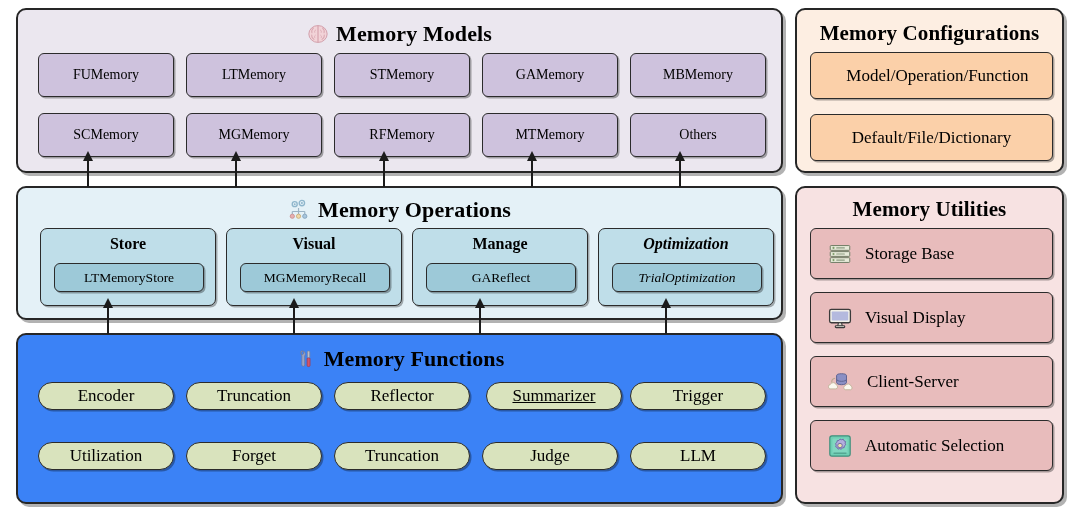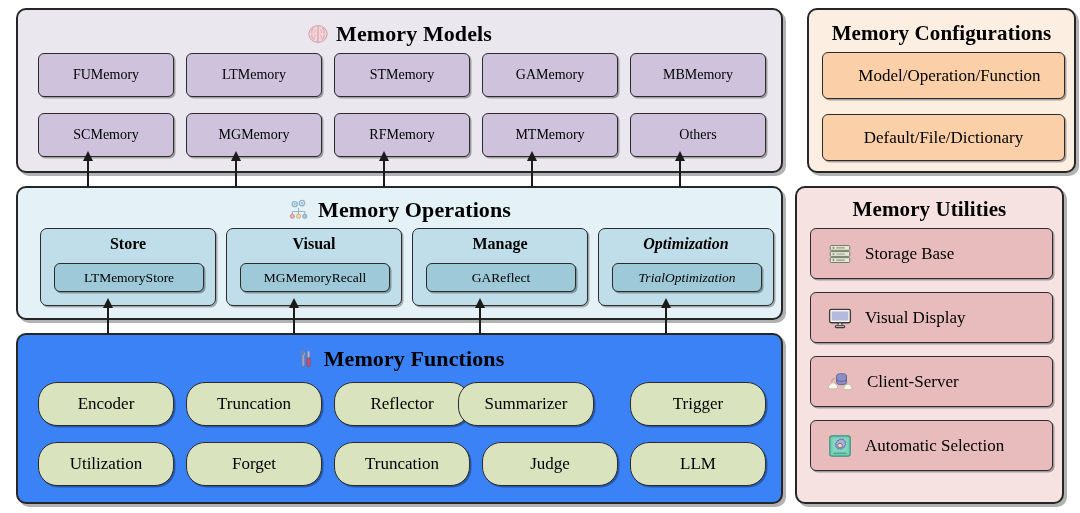--- a/index.html
+++ b/index.html
@@ -92,24 +92,24 @@
   #ops .group .cell {
     position: absolute;
     left: 13px; top: 34px;
     width: 150px; height: 29px;
     font-size: 13.5px;
   }
 
   
   #funcs { left: 16px; top: 333px; width: 767px; height: 171px; }
   #funcs .panel-title { position:absolute; left:0; right:0; top:11px; font-size: 22px; }
-  #funcs .cell { width: 136px; height: 44px; font-size: 17px; border-radius: 19px; }
-
-  
-  #configs { left: 795px; top: 8px; width: 269px; height: 165px; margin-left: 12px; }
+  #funcs .cell { width: 136px; height: 28px; font-size: 17px; border-radius: 19px; }
+
+  
+  #configs { left: 795px; top: 8px; width: 269px; height: 165px; }
   #configs .panel-title { position:absolute; left:0; right:0; top:11px; font-size: 21px; }
   #configs .cell { left: 13px; width: 243px; height: 47px; font-size: 17px; }
 
   
   #utils { left: 795px; top: 186px; width: 269px; height: 318px; }
   #utils .panel-title { position:absolute; left:0; right:0; top:9px; font-size: 21px; }
   #utils .cell {
     left: 13px; width: 243px; height: 51px;
     font-size: 17px;
     justify-content: flex-start;
@@ -251,21 +251,21 @@
     <div id="funcs-cells">
         <div class="cell" style="left: 20px; top: 47px;">
           <span>Encoder</span>
         </div>
         <div class="cell" style="left: 168px; top: 47px;">
           <span>Truncation</span>
         </div>
         <div class="cell" style="left: 316px; top: 47px;">
           <span>Reflector</span>
         </div>
-        <div class="cell" style="left: 440px; top: 47px;">
+        <div class="cell" style="left: 468px; top: 47px; text-decoration: underline;">
           <span>Summarizer</span>
         </div>
         <div class="cell" style="left: 612px; top: 47px;">
           <span>Trigger</span>
         </div>
         <div class="cell" style="left: 20px; top: 107px;">
           <span>Utilization</span>
         </div>
         <div class="cell" style="left: 168px; top: 107px;">
           <span>Forget</span>

